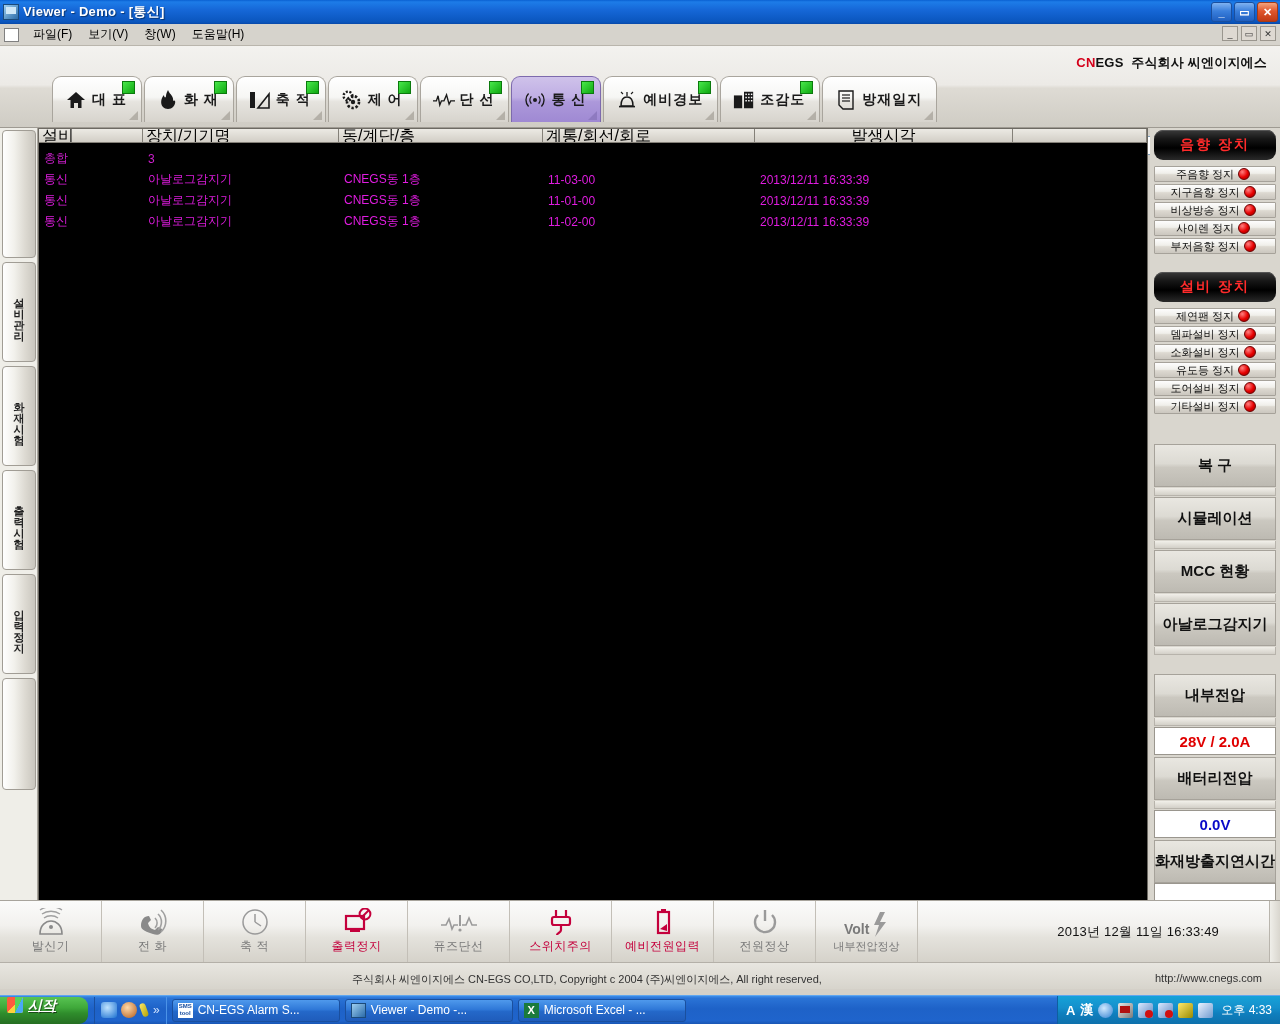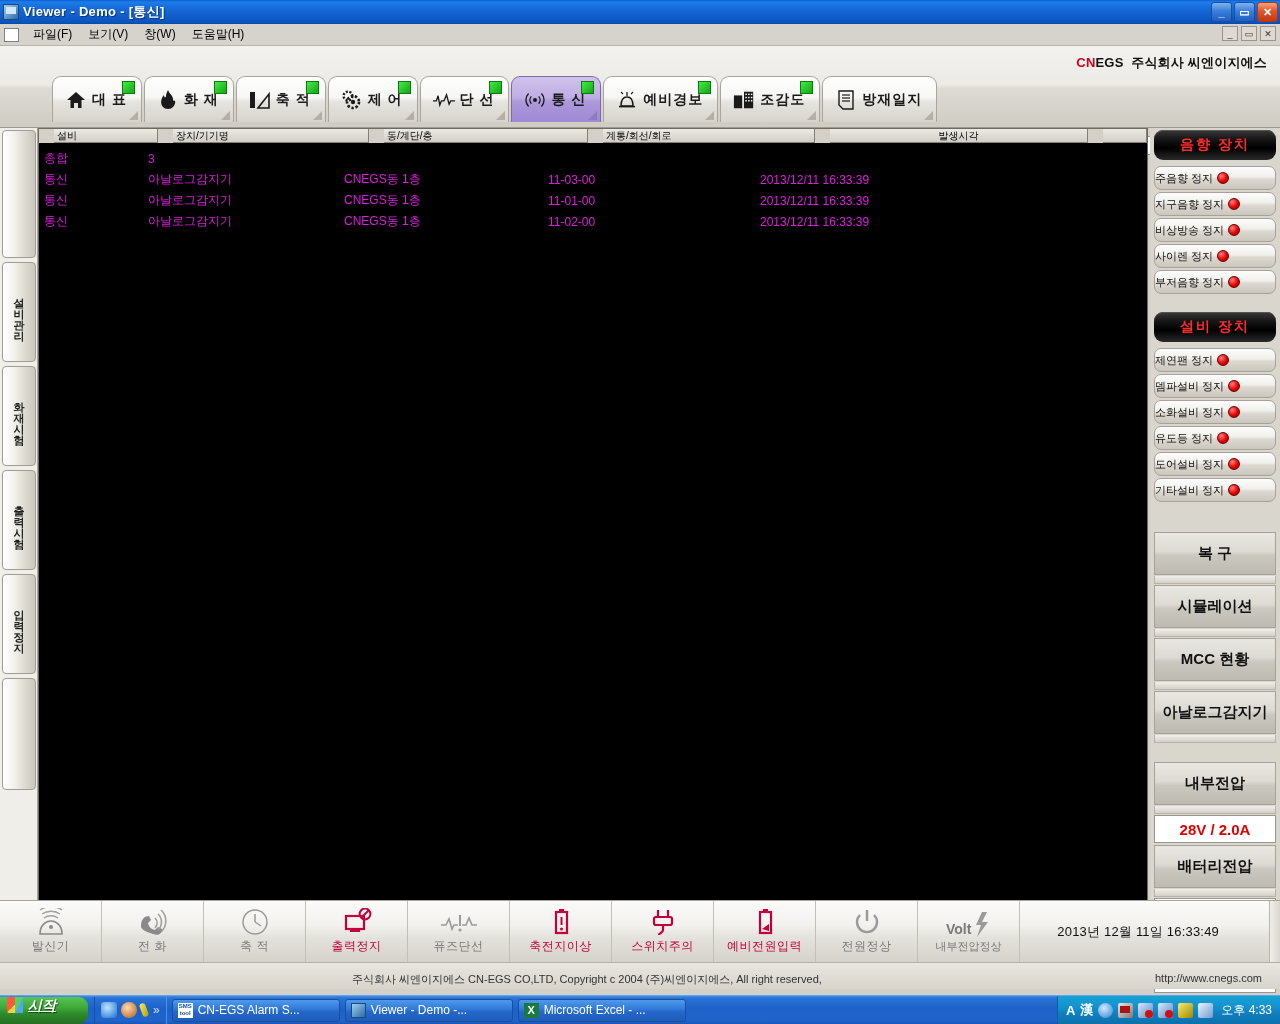--- a/index.html
+++ b/index.html
@@ -102,47 +102,46 @@
   }
 
   
   .grid{
     position:absolute; left:38px; top:128px; width:1110px; height:792px;
     background:#000; border:1px solid #6d6a63;
   }
   .gridhead{ display:flex; height:14px; background:#d4d0c8; }
   .gridhead .hc{
     border-right:1px solid #848078; border-bottom:1px solid #848078;
-    font-size:10px; color:#000; padding-left:3px; line-height:13px; overflow:hidden;
+    font-size:16px; color:#000; padding-left:3px; line-height:13px; overflow:hidden;
     background:linear-gradient(to bottom,#eceae4,#d2cec6);
-    margin-left:15px;
   }
   .gridhead .hc.ctr{ text-align:center; padding-left:0;}
   .rows{ padding-top:5px; }
   .grow{ display:flex; height:21px; align-items:center; font-size:12px; color:#e01ce0; }
   .grow .gc{ padding-left:5px; overflow:hidden; white-space:nowrap; }
   .grow.total{ color:#cf1fcf; }
 
   
   .rightpanel{
     position:absolute; left:1150px; top:128px; width:130px; height:792px;
     background:#d9d6ce;
   }
   .blackhdr{
     margin:2px 4px 6px 4px; height:30px; border-radius:9px;
     background:linear-gradient(to bottom,#3a3a3a 0%,#161616 30%,#000 60%,#2a2a2a 100%);
     display:flex; align-items:center; justify-content:center;
     color:#ff2b2b; font-size:14px; font-weight:bold; letter-spacing:2px;
     box-shadow:inset 0 1px 0 #555;
   }
   .ctlbtn{
-    margin:0 4px 2px 4px; height:24px;
-    border:1px solid #a6a29a; border-radius:7px;
+    margin:0 4px 2px 4px; height:16px;
+    border:1px solid #a6a29a; border-radius:1px;
     background:linear-gradient(to bottom,#fdfdfd 0%,#f0efea 45%,#ddd9d1 55%,#cbc7bf 100%);
-    display:flex; align-items:center; justify-content:flex-start; gap:4px;
+    display:flex; align-items:center; justify-content:center; gap:4px;
     padding-right:4px; font-size:11px; color:#111;
   }
   .lamp{ width:12px;height:12px;border-radius:50%;
     background:radial-gradient(circle at 33% 30%,#ff8080,#e60000 55%,#8d0000 100%);
     border:1px solid #6d0000; flex:0 0 auto;}
   .spacer{ height:14px; }
   .bigbtn{
     margin:0 4px; height:43px;
     border:1px solid #a6a29a;
     background:linear-gradient(to bottom,#e9e7e1 0%,#dcdad3 45%,#cbc8c0 55%,#bdbab2 100%);
@@ -620,31 +619,20 @@
         <svg width="36" height="24" viewBox="0 0 36 24">
           <polyline points="0,13 5,13 8,7 11,17 13,13 17,13" fill="none" stroke="#9a9a9a" stroke-width="1.6"></polyline>
           <line x1="19" y1="3" x2="19" y2="14" stroke="#9a9a9a" stroke-width="2"></line>
           <circle cx="19" cy="18" r="1.6" fill="#9a9a9a"></circle>
           <polyline points="21,13 25,13 28,6 31,13 36,13" fill="none" stroke="#9a9a9a" stroke-width="1.6"></polyline>
         </svg>
       </span>
       <span class="slbl">퓨즈단선</span>
     </div>
 
-    <div class="sitem alarm">
-      <span class="sicon">
-        <svg width="22" height="28" viewBox="0 0 22 28">
-          <rect x="6" y="4" width="11" height="21" fill="none" stroke="#c4003c" stroke-width="2.2"></rect>
-          <rect x="9" y="1" width="5" height="3" fill="#c4003c"></rect>
-          <line x1="11.5" y1="9" x2="11.5" y2="17" stroke="#c4003c" stroke-width="2"></line>
-          <circle cx="11.5" cy="21" r="1.5" fill="#c4003c"></circle>
-        </svg>
-      </span>
-      <span class="slbl">축전지이상</span>
-    </div>
 
     <div class="sitem alarm">
       <span class="sicon">
         <svg width="28" height="28" viewBox="0 0 28 28">
           <line x1="9" y1="2" x2="9" y2="9" stroke="#c4003c" stroke-width="2.2"></line>
           <line x1="19" y1="2" x2="19" y2="9" stroke="#c4003c" stroke-width="2.2"></line>
           <rect x="5" y="9" width="18" height="8" rx="2" fill="none" stroke="#c4003c" stroke-width="2.2"></rect>
           <path d="M14 17 L14 22 C14 25 10 25 10 27" fill="none" stroke="#c4003c" stroke-width="2.2"></path>
         </svg>
       </span>

